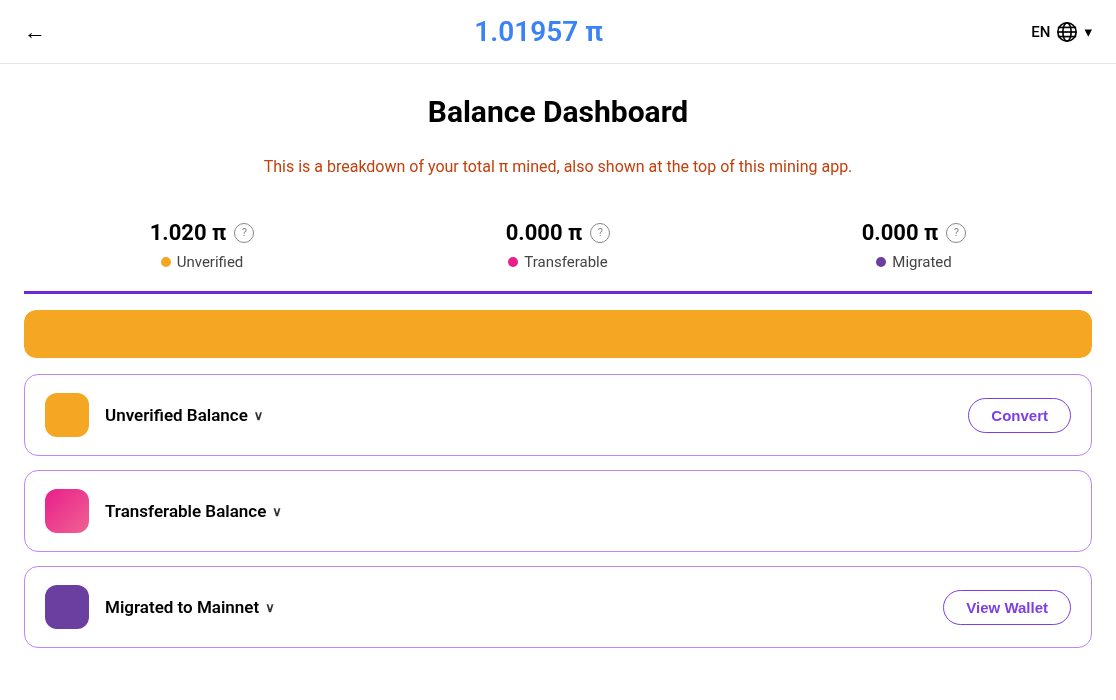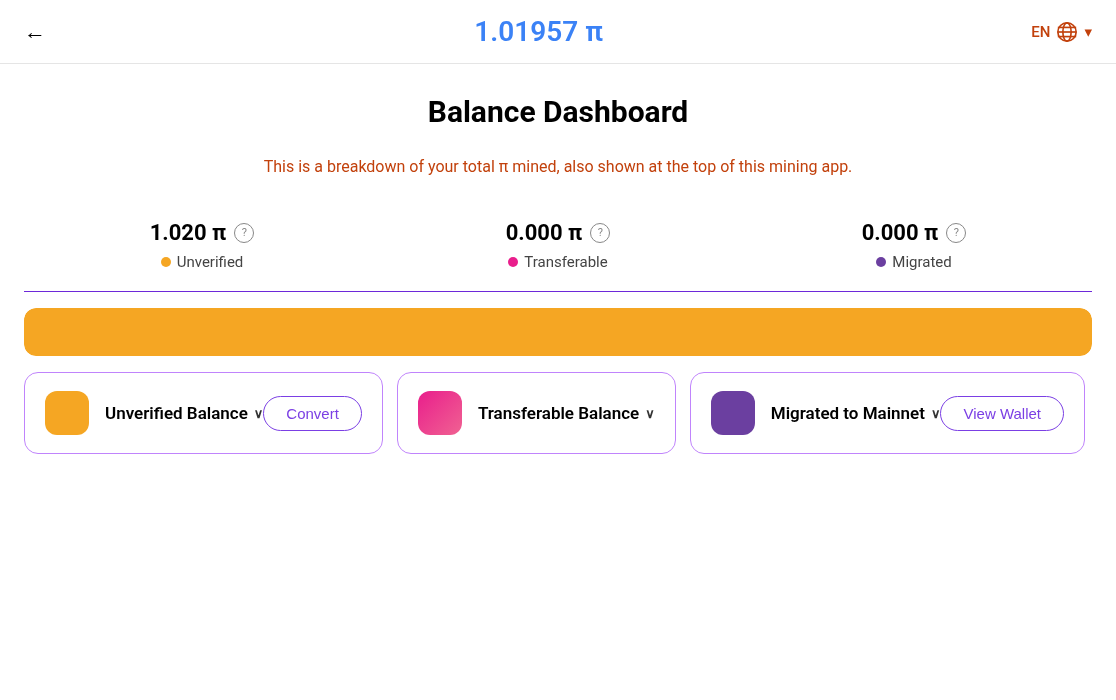--- a/index.html
+++ b/index.html
@@ -37,21 +37,21 @@
       font-weight: 600;
       color: #3b82f6;
     }
 
     .header-lang {
       display: flex;
       align-items: center;
       gap: 6px;
       font-size: 15px;
       font-weight: 500;
-      color: #c2410c;
+      color: #000000;
       cursor: pointer;
     }
 
     .globe-icon {
       width: 22px;
       height: 22px;
     }
 
     
     .main {
@@ -75,21 +75,21 @@
       font-size: 16px;
       color: #c2410c;
     }
 
     
     .stats-row {
       display: flex;
       justify-content: space-around;
       align-items: center;
       padding: 24px 0 20px;
-      border-bottom: 1px solid #6d28d9;
+      border-bottom: 3px solid #6d28d9;
     }
 
     .stat-item {
       display: flex;
       flex-direction: column;
       align-items: center;
       gap: 8px;
     }
 
     .stat-value {
@@ -145,21 +145,21 @@
     .progress-bar-fill {
       height: 100%;
       background: #F5A623;
       border-radius: 12px;
       width: 100%;
     }
 
     
     .balance-cards {
       display: flex;
-      flex-direction: row;
+      flex-direction: column;
       gap: 14px;
       margin-top: 14px;
     }
 
     .balance-card {
       display: flex;
       align-items: center;
       justify-content: space-between;
       padding: 18px 20px;
       border: 1.5px solid #C084FC;
@@ -208,21 +208,21 @@
       color: #333;
     }
 
     .card-button {
       border: 1.5px solid #7B3FE4;
       color: #7B3FE4;
       background: #fff;
       padding: 8px 22px;
       border-radius: 20px;
       font-size: 15px;
-      font-weight: 400;
+      font-weight: 700;
       cursor: pointer;
     }
   </style>
 </head>
 <body>
 
 <div class="header">
   <span class="header-back">←</span>
 
   <div class="header-balance">

